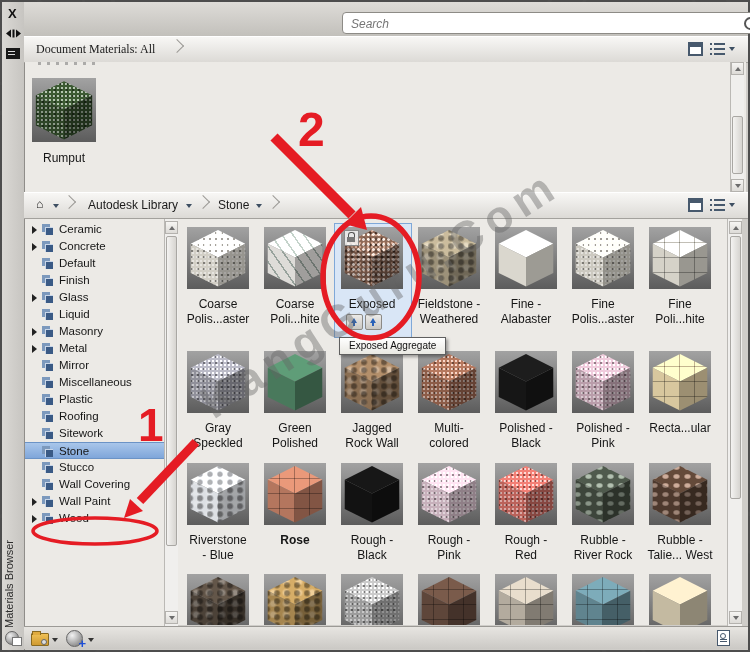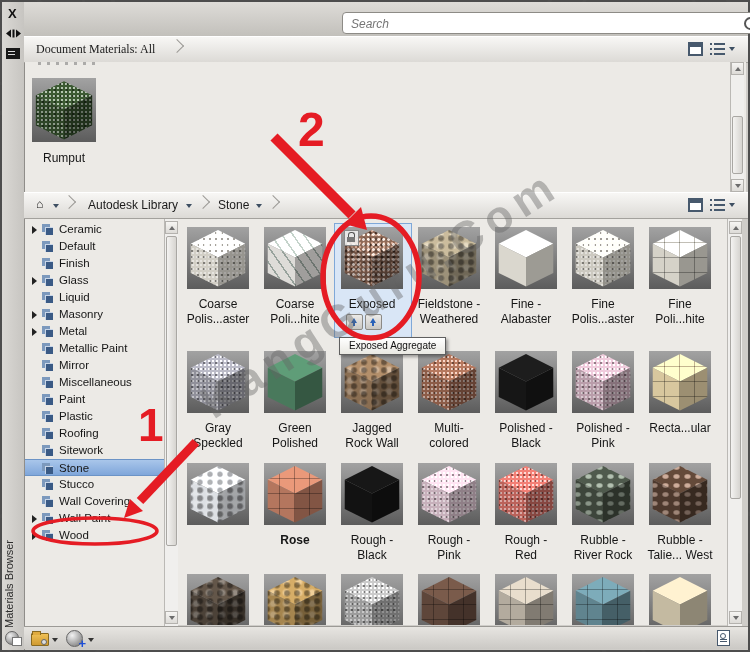--- a/index.html
+++ b/index.html
@@ -192,20 +192,28 @@
   <div id="libsplit-side" style="padding-top:2px;box-sizing:border-box;">
       <div class="treerow">
         <div class="expander"></div>
         <div class="foldicon">
           <div class="fi-back"></div>
           <div class="fi-front"></div>
         </div>
         <div class="treelabel">Ceramic</div>
       </div>
       <div class="treerow">
+        <div class="expander"></div>
+        <div class="foldicon">
+          <div class="fi-back"></div>
+          <div class="fi-front"></div>
+        </div>
+        <div class="treelabel">Concrete</div>
+      </div>
+      <div class="treerow">
         <div class="foldicon">
           <div class="fi-back"></div>
           <div class="fi-front"></div>
         </div>
         <div class="treelabel">Default</div>
       </div>
       <div class="treerow">
         <div class="foldicon">
           <div class="fi-back"></div>
           <div class="fi-front"></div>
@@ -241,42 +249,28 @@
           <div class="fi-back"></div>
           <div class="fi-front"></div>
         </div>
         <div class="treelabel">Metal</div>
       </div>
       <div class="treerow">
         <div class="foldicon">
           <div class="fi-back"></div>
           <div class="fi-front"></div>
         </div>
-        <div class="treelabel">Metallic Paint</div>
-      </div>
-      <div class="treerow">
-        <div class="foldicon">
-          <div class="fi-back"></div>
-          <div class="fi-front"></div>
-        </div>
         <div class="treelabel">Mirror</div>
       </div>
       <div class="treerow">
         <div class="foldicon">
           <div class="fi-back"></div>
           <div class="fi-front"></div>
         </div>
         <div class="treelabel">Miscellaneous</div>
-      </div>
-      <div class="treerow">
-        <div class="foldicon">
-          <div class="fi-back"></div>
-          <div class="fi-front"></div>
-        </div>
-        <div class="treelabel">Paint</div>
       </div>
       <div class="treerow">
         <div class="foldicon">
           <div class="fi-back"></div>
           <div class="fi-front"></div>
         </div>
         <div class="treelabel">Plastic</div>
       </div>
       <div class="treerow">
         <div class="foldicon">
@@ -464,20 +458,24 @@
         <div class="face l"></div>
         <div class="face r"></div>
       </div>
       <div class="glabel" style="left: 463px; top: 202px;">
         <div class="lbl">Recta...ular</div>
       </div>
       <div class="cube t-rock" style="left: 9px; top: 244px; --c: #dde0e4;">
         <div class="face t"></div>
         <div class="face l"></div>
         <div class="face r"></div>
+      </div>
+      <div class="glabel" style="left: 1px; top: 314px;">
+        <div class="lbl">Riverstone</div>
+        <div class="lbl">- Blue</div>
       </div>
       <div class="cube t-tile" style="left: 86px; top: 244px; --c: #b4765e;">
         <div class="face t"></div>
         <div class="face l"></div>
         <div class="face r"></div>
       </div>
       <div class="glabel" style="left: 78px; top: 314px; font-weight: bold;">
         <div class="lbl">Rose</div>
       </div>
       <div class="cube t-plain" style="left: 163px; top: 244px; --c: #121212;">

